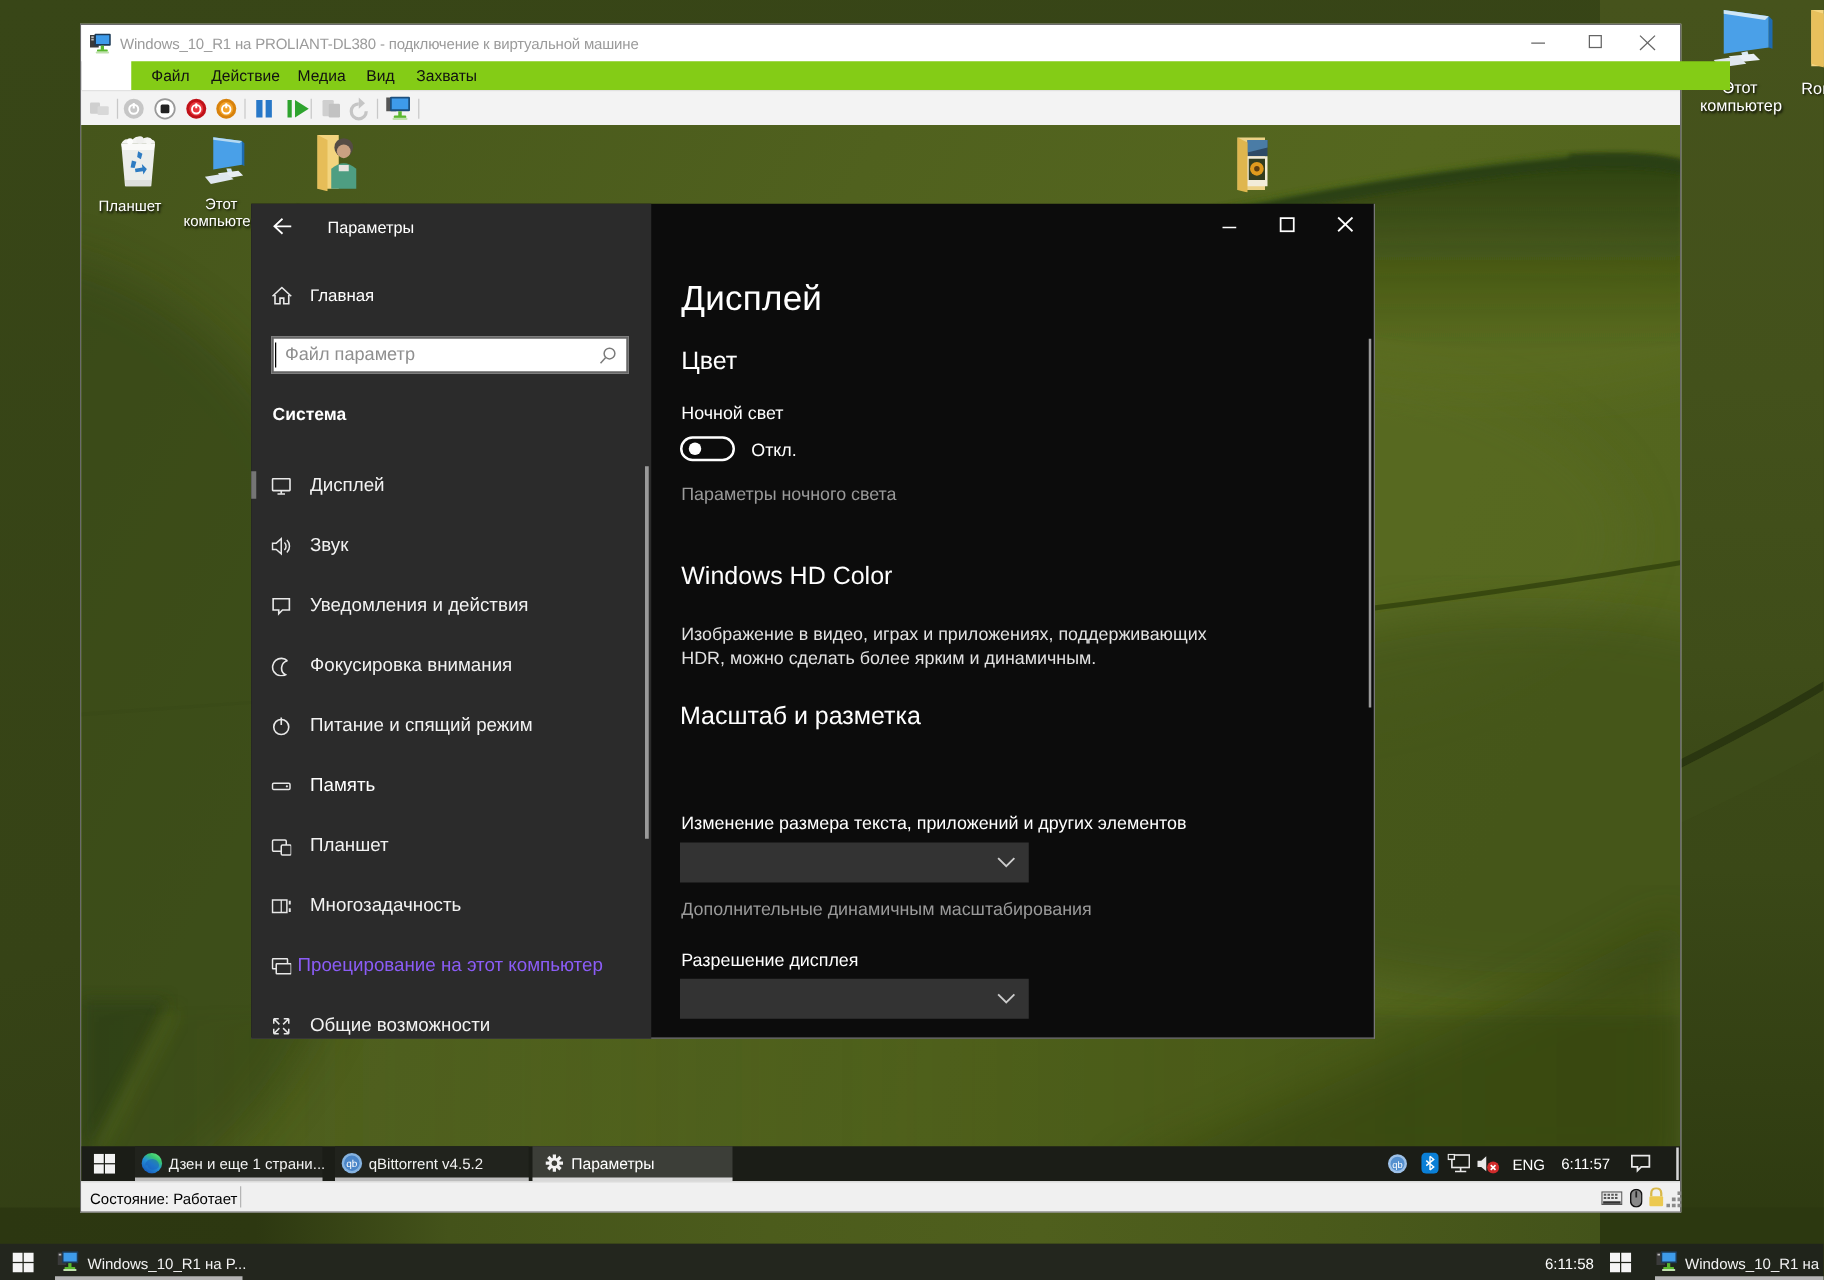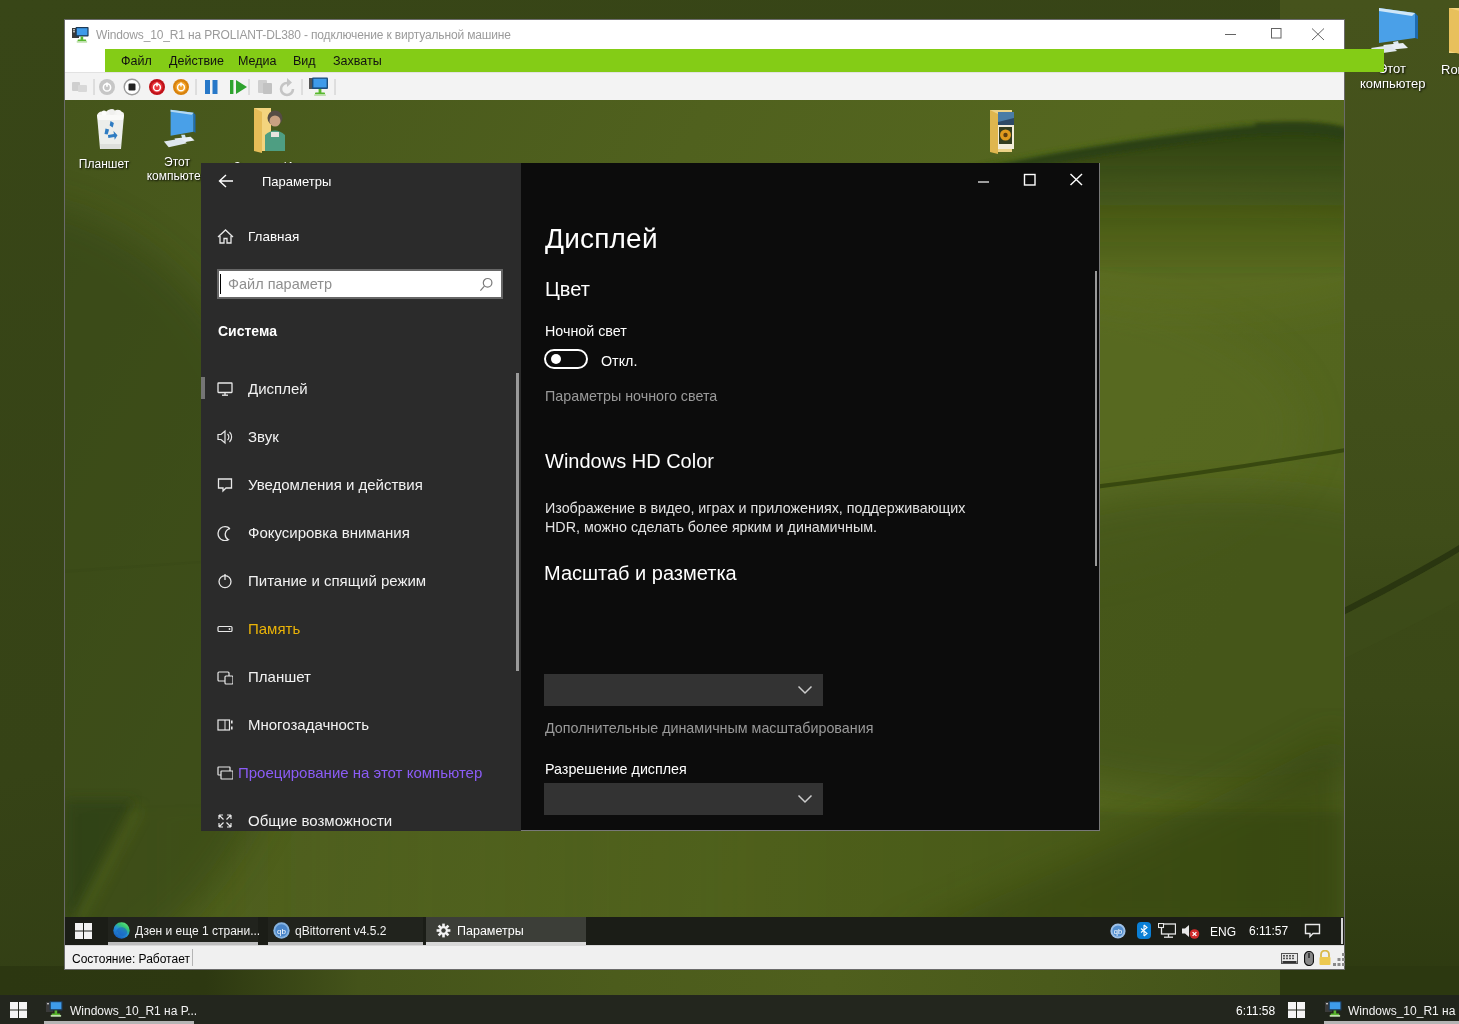--- a/index.html
+++ b/index.html
@@ -296,21 +296,21 @@
         <div class="abs" style="left:47px;top:361px;font-size:15px;color:#f2f2f2;">Фокусировка внимания</div>
         <svg class="abs" width="16" height="16" style="left:16px;top:410px;">
           <circle cx="8" cy="8.6" r="6" fill="none" stroke="#e8e8e8" stroke-width="1.3"></circle>
           <line x1="8" y1="1" x2="8" y2="7" stroke="#e8e8e8" stroke-width="1.3"></line>
         </svg>
         <div class="abs" style="left:47px;top:409px;font-size:15px;color:#f2f2f2;">Питание и спящий режим</div>
         <svg class="abs" width="16" height="16" style="left:16px;top:458px;">
           <rect x="1" y="5.5" width="14" height="5" rx="1" fill="none" stroke="#e8e8e8" stroke-width="1.2"></rect>
           <circle cx="12.5" cy="8" r="0.9" fill="#e8e8e8"></circle>
         </svg>
-        <div class="abs" style="left:47px;top:457px;font-size:15px;color:#eab308;">Память</div>
+        <div class="abs" style="left:47px;top:457px;font-size:15px;color:#ffffff;">Память</div>
         <svg class="abs" width="16" height="16" style="left:16px;top:506px;">
           <rect x="1" y="3" width="11" height="9" rx="1" fill="none" stroke="#e8e8e8" stroke-width="1.2"></rect>
           <rect x="8" y="7" width="8" height="8" rx="1" fill="#2b2b2b" stroke="#e8e8e8" stroke-width="1.2"></rect>
         </svg>
         <div class="abs" style="left:47px;top:505px;font-size:15px;color:#f2f2f2;">Планшет</div>
         <svg class="abs" width="16" height="16" style="left:16px;top:554px;">
           <rect x="1" y="3" width="11.5" height="10" fill="none" stroke="#e8e8e8" stroke-width="1.2"></rect>
           <line x1="8" y1="3" x2="8" y2="13" stroke="#e8e8e8" stroke-width="1"></line>
           <line x1="14.8" y1="3.5" x2="14.8" y2="6.5" stroke="#e8e8e8" stroke-width="1.6"></line>
           <line x1="14.8" y1="9.5" x2="14.8" y2="12.5" stroke="#e8e8e8" stroke-width="1.6"></line>
@@ -334,20 +334,21 @@
     <div class="abs" style="left:344px;top:160px;font-size:14.3px;color:#fff;">Ночной свет</div>
 
     <div class="abs" style="left:343px;top:186px;width:44px;height:20px;border:2px solid #fff;border-radius:10px;">
       <div style="position:absolute;left:5px;top:3px;width:10px;height:10px;border-radius:50%;background:#fff;"></div>
     </div>
     <div class="abs" style="left:400px;top:190px;font-size:14.3px;color:#fff;">Откл.</div>
     <div class="abs" style="left:344px;top:225px;font-size:14.3px;color:#9a9a9a;">Параметры ночного света</div>
     <div class="abs" style="left:344px;top:287px;font-size:20px;color:#fff;">Windows HD Color</div>
     <div class="abs" style="left:344px;top:336px;font-size:14.3px;color:#e2e2e2;line-height:19px;">Изображение в видео, играх и приложениях, поддерживающих<br>HDR, можно сделать более ярким и динамичным.</div>
     <div class="abs" style="left:343px;top:399px;font-size:20px;color:#fff;">Масштаб и разметка</div>
+    <div class="abs" style="left:344px;top:488px;font-size:14.3px;color:#fff;">Изменение размера текста, приложений и других элементов</div>
     <div class="abs" style="left:343px;top:511px;width:279px;height:32px;background:#333;">
       <svg width="16" height="10" style="position:absolute;right:10px;top:11px;">
           <path d="M1.5,1.5 L8,8 L14.5,1.5" stroke="#ccc" stroke-width="1.5" fill="none"></path>
         </svg>
     </div>
     <div class="abs" style="left:344px;top:557px;font-size:14.3px;color:#9a9a9a;">Дополнительные динамичным масштабирования</div>
     <div class="abs" style="left:344px;top:598px;font-size:14.3px;color:#fff;">Разрешение дисплея</div>
     <div class="abs" style="left:343px;top:620px;width:279px;height:32px;background:#333;">
       <svg width="16" height="10" style="position:absolute;right:10px;top:11px;">
           <path d="M1.5,1.5 L8,8 L14.5,1.5" stroke="#ccc" stroke-width="1.5" fill="none"></path>

